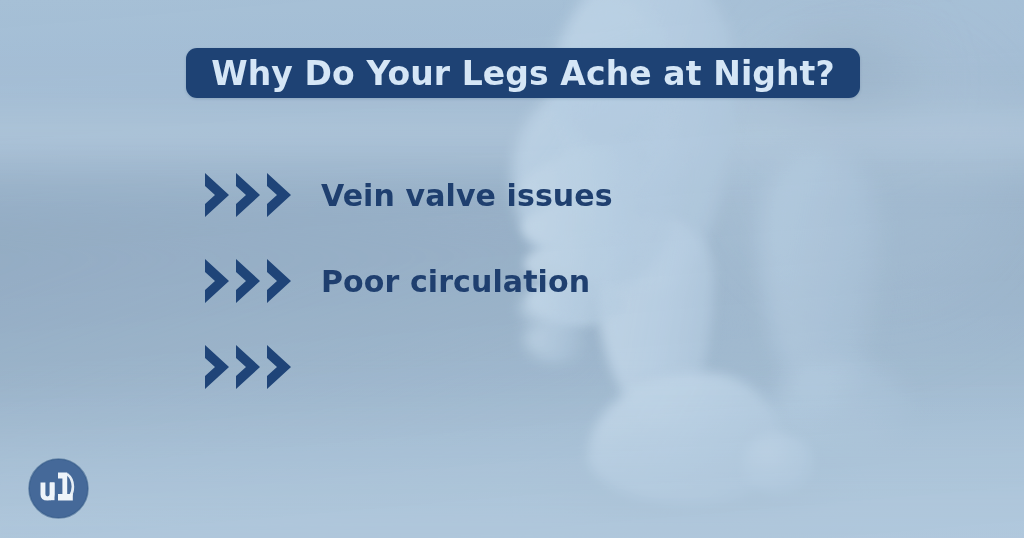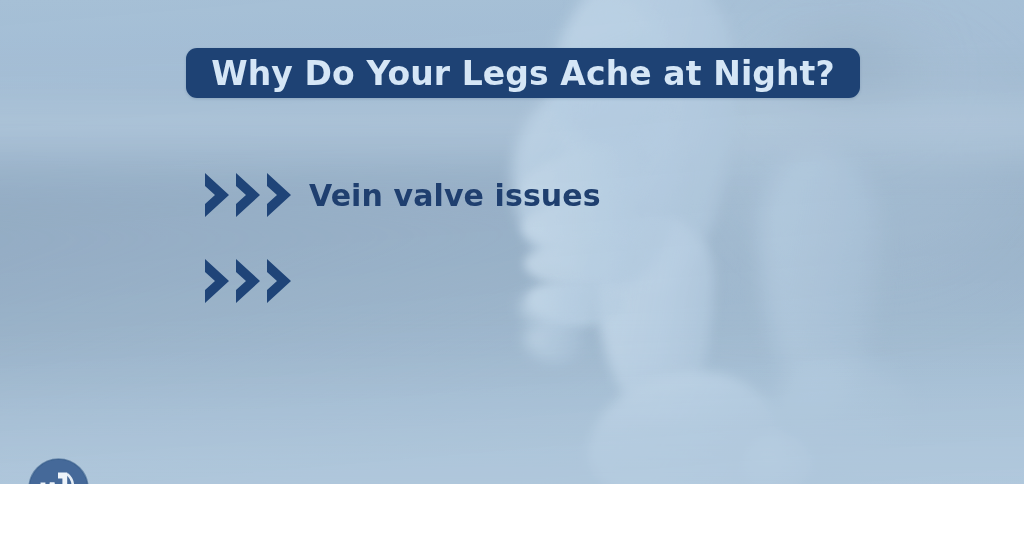--- a/index.html
+++ b/index.html
@@ -3,21 +3,21 @@
 <meta charset="utf-8">
 <style>
   html, body {
     margin: 0;
     padding: 0;
     background: #ffffff;
   }
   #poster {
     position: relative;
     width: 1024px;
-    height: 484px;
+    height: 538px;
     overflow: hidden;
     font-family: "DejaVu Sans", "Liberation Sans", sans-serif;
     background: #5eead4;
   }
 
   
   .photo-layer {
     position: absolute;
     inset: 0;
     overflow: hidden;
@@ -281,21 +281,21 @@
   }
   .chev {
     display: block;
   }
   .bullet-label {
     color: #1f3f6f;
     font-size: 30px;
     font-weight: 700;
     letter-spacing: 0.1px;
     white-space: nowrap;
-    margin-left: 14px;
+    margin-left: 26px;
   }
 
   
   .logo {
     position: absolute;
     left: 27px;
     top: 457px;
     width: 63px;
     height: 63px;
   }
@@ -350,20 +350,34 @@
         <svg class="chev" width="28" height="48" viewBox="0 0 28 48" aria-hidden="true">
             <path d="M2 2 L26 24 L2 46 L2 33 L12 24 L2 15 Z" fill="#1f4478"></path>
           </svg>
         <svg class="chev" width="28" height="48" viewBox="0 0 28 48" aria-hidden="true">
             <path d="M2 2 L26 24 L2 46 L2 33 L12 24 L2 15 Z" fill="#1f4478"></path>
           </svg>
       </span>
       <span class="bullet-label">Vein valve issues</span>
     </div>
 
+    <div class="bullet-row">
+      <span class="chevrons">
+        <svg class="chev" width="28" height="48" viewBox="0 0 28 48" aria-hidden="true">
+            <path d="M2 2 L26 24 L2 46 L2 33 L12 24 L2 15 Z" fill="#1f4478"></path>
+          </svg>
+        <svg class="chev" width="28" height="48" viewBox="0 0 28 48" aria-hidden="true">
+            <path d="M2 2 L26 24 L2 46 L2 33 L12 24 L2 15 Z" fill="#1f4478"></path>
+          </svg>
+        <svg class="chev" width="28" height="48" viewBox="0 0 28 48" aria-hidden="true">
+            <path d="M2 2 L26 24 L2 46 L2 33 L12 24 L2 15 Z" fill="#1f4478"></path>
+          </svg>
+      </span>
+      <span class="bullet-label">Poor circulation</span>
+    </div>
 
     <div class="bullet-row">
       <span class="chevrons">
         <svg class="chev" width="28" height="48" viewBox="0 0 28 48" aria-hidden="true">
             <path d="M2 2 L26 24 L2 46 L2 33 L12 24 L2 15 Z" fill="#1f4478"></path>
           </svg>
         <svg class="chev" width="28" height="48" viewBox="0 0 28 48" aria-hidden="true">
             <path d="M2 2 L26 24 L2 46 L2 33 L12 24 L2 15 Z" fill="#1f4478"></path>
           </svg>
         <svg class="chev" width="28" height="48" viewBox="0 0 28 48" aria-hidden="true">

